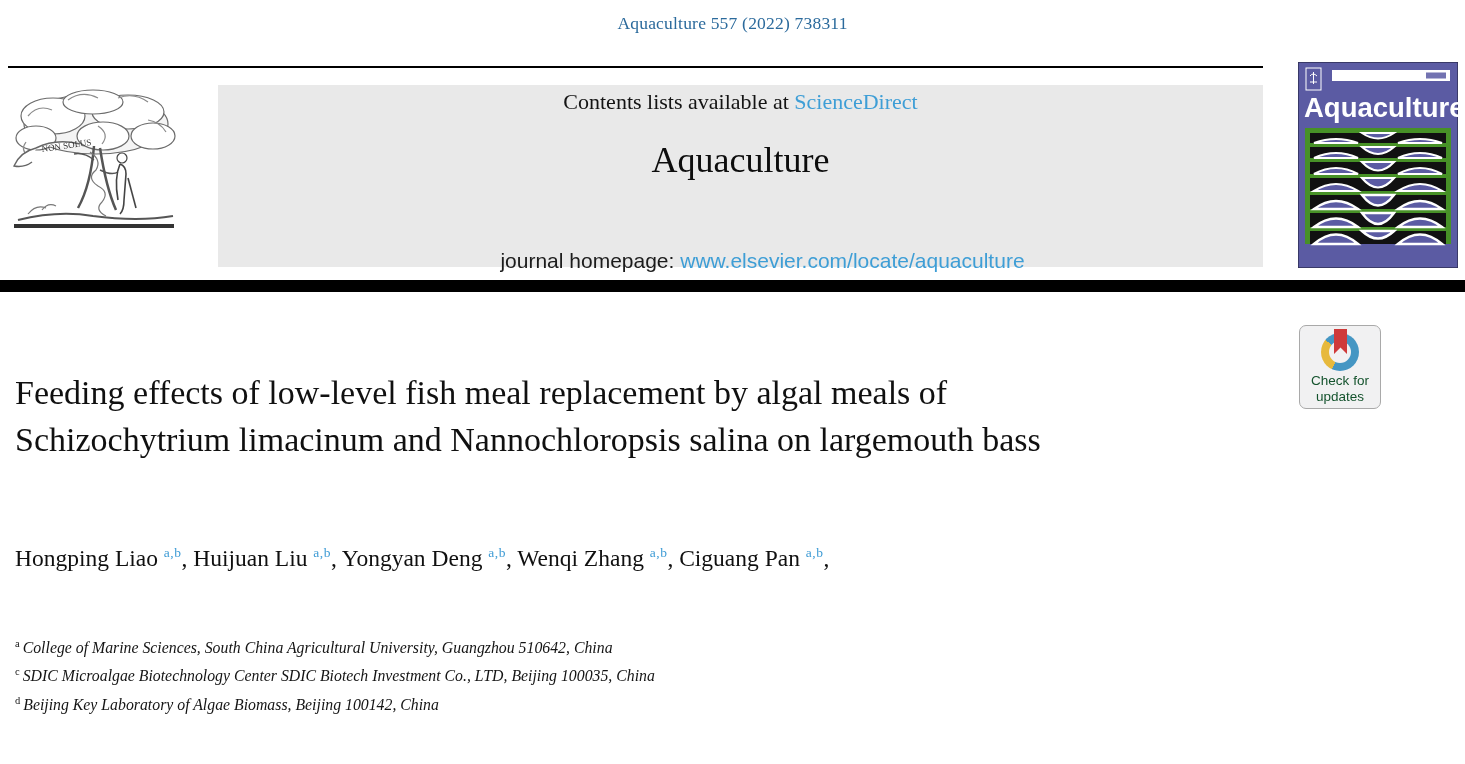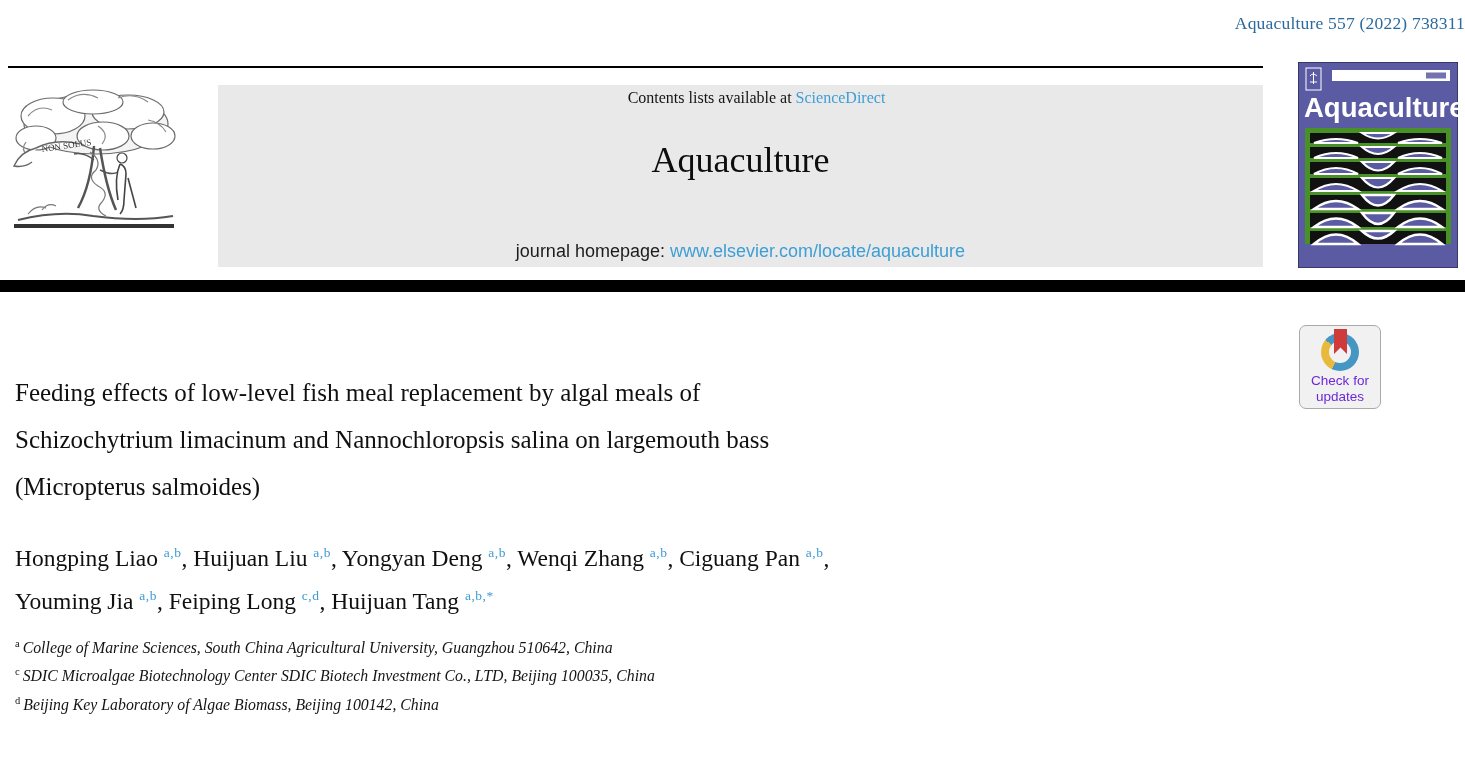--- a/index.html
+++ b/index.html
@@ -1,31 +1,31 @@
 <!DOCTYPE html>
 <html><head>
 <meta charset="utf-8">
 <style>
   * { margin:0; padding:0; box-sizing:border-box; }
   html,body { width:1465px; height:764px; background:#ffffff; overflow:hidden;
               font-family:"Liberation Serif", serif; }
 
   
-  #citation { position:absolute; top:13px; left:0; width:100%; text-align:right;
+  #citation { position:absolute; top:13px; left:0; width:100%; text-align:center;
               font-size:17.5px; color:#2b6a9c; letter-spacing:.2px; }
 
   
   #top-rule { position:absolute; top:66px; left:8px; width:1255px; height:2px; background:#000; }
 
   
   #masthead { position:absolute; top:85px; left:218px; width:1045px; height:182px; background:#e9e9e9; }
-  #contents-line { position:absolute; top:4px; width:100%; text-align:center; font-size:16px; color:#141414;margin-left:16px; }
+  #contents-line { position:absolute; top:4px; width:100%; text-align:center; font-size:22px; color:#141414; }
   #journal-title { position:absolute; top:54px; width:100%; text-align:center; font-size:36px; color:#0d0d0d; }
-  #homepage-line { position:absolute; top:156px; width:100%; text-align:center;
-                   font-family:"Liberation Sans", sans-serif; font-size:18px; color:#1c1c1c; }
+  #homepage-line { position:absolute; top:164px; width:100%; text-align:center;
+                   font-family:"Liberation Sans", sans-serif; font-size:21px; color:#1c1c1c;margin-left:22px; }
   .link-blue { color:#3e9ed6; }
 
   
   #elsevier-block { position:absolute; top:86px; left:8px; width:180px; height:192px; }
   #elsevier-word { position:absolute; top:156px; left:2px; font-size:31px; color:#df7b28;
                    letter-spacing:.5px; font-weight:400; }
 
   
   #black-bar { position:absolute; top:280px; left:0; width:1465px; height:12px; background:#000; }
 
@@ -35,24 +35,24 @@
   
   #badge { position:absolute; top:325px; left:1299px; width:82px; height:84px; background:#f1f1f2;
            border:1px solid #a9a9a9; border-radius:7px; text-align:center; }
   #badge-ring { position:relative; margin:7px auto 0; width:38px; height:38px; border-radius:50%;
                 background:conic-gradient(from 205deg, #e7b93c 0deg 105deg, #4596c3 105deg 360deg); }
   #badge-ring::after { content:""; position:absolute; left:8px; top:8px; width:22px; height:22px;
                        border-radius:50%; background:#f1f1f2; }
   #badge-mark { position:absolute; left:13px; top:-4px; width:13px; height:25px; background:#cf3a3a; z-index:2;
                 clip-path:polygon(0 0,100% 0,100% 100%,50% 74%,0 100%); }
   #badge-text { margin-top:2px; font-family:"Liberation Sans", sans-serif; font-size:13.5px;
-                line-height:16px; color:#6d28d9; }
-
-  
-  #title { position:absolute; top:369px; left:15px; width:1290px; font-size:25px;
+                line-height:16px; color:#14532d; }
+
+  
+  #title { position:absolute; top:369px; left:15px; width:1290px; font-size:34px;
            line-height:47px; color:#101010; }
   #authors { position:absolute; top:534px; left:15px; width:1290px; font-size:23.5px;
              line-height:37px; color:#101010; }
   .author-sup { font-size:13.5px; color:#3d9bd5; vertical-align:9px; letter-spacing:.5px;text-align:center; }
   #affiliations { position:absolute; top:632px; left:15px; width:1290px; font-size:15.8px;
                   font-style:italic; color:#141414; line-height:24.3px;font-family:Liberation Serif, serif; }
   .affil-sup { font-size:10.5px; font-style:normal; vertical-align:6px; margin-right:3px; }
   .it { }
 </style>
 </head>
@@ -187,25 +187,23 @@
     <div>Check for</div>
     <div>updates</div>
   </div>
 </div>
 
 <div id="title">
   <div>Feeding effects of low-level fish meal replacement by algal meals of</div>
   <div>
     <span class="it">Schizochytrium limacinum</span><span> and </span><span class="it">Nannochloropsis salina</span><span> on largemouth bass</span>
   </div>
-  <div class="it">(Micropterus salmoides)</div>
 </div>
 
 <div id="authors">
     <div><span>Hongping Liao </span><span class="author-sup">a,b</span><span>, </span><span>Huijuan Liu </span><span class="author-sup">a,b</span><span>, </span><span>Yongyan Deng </span><span class="author-sup">a,b</span><span>, </span><span>Wenqi Zhang </span><span class="author-sup">a,b</span><span>, </span><span>Ciguang Pan </span><span class="author-sup">a,b</span><span>,</span></div>
-    <div><span>Youming Jia </span><span class="author-sup">a,b</span><span>, </span><span>Feiping Long </span><span class="author-sup">c,d</span><span>, </span><span>Huijuan Tang </span><span class="author-sup">a,b,*</span><span></span></div>
   </div>
 
 <div id="affiliations">
     <div><span class="affil-sup">a</span><span>College of Marine Sciences, South China Agricultural University, Guangzhou 510642, China</span></div>
     <div><span class="affil-sup">c</span><span>SDIC Microalgae Biotechnology Center SDIC Biotech Investment Co., LTD, Beijing 100035, China</span></div>
     <div><span class="affil-sup">d</span><span>Beijing Key Laboratory of Algae Biomass, Beijing 100142, China</span></div>
   </div>
 
 </body></html>

